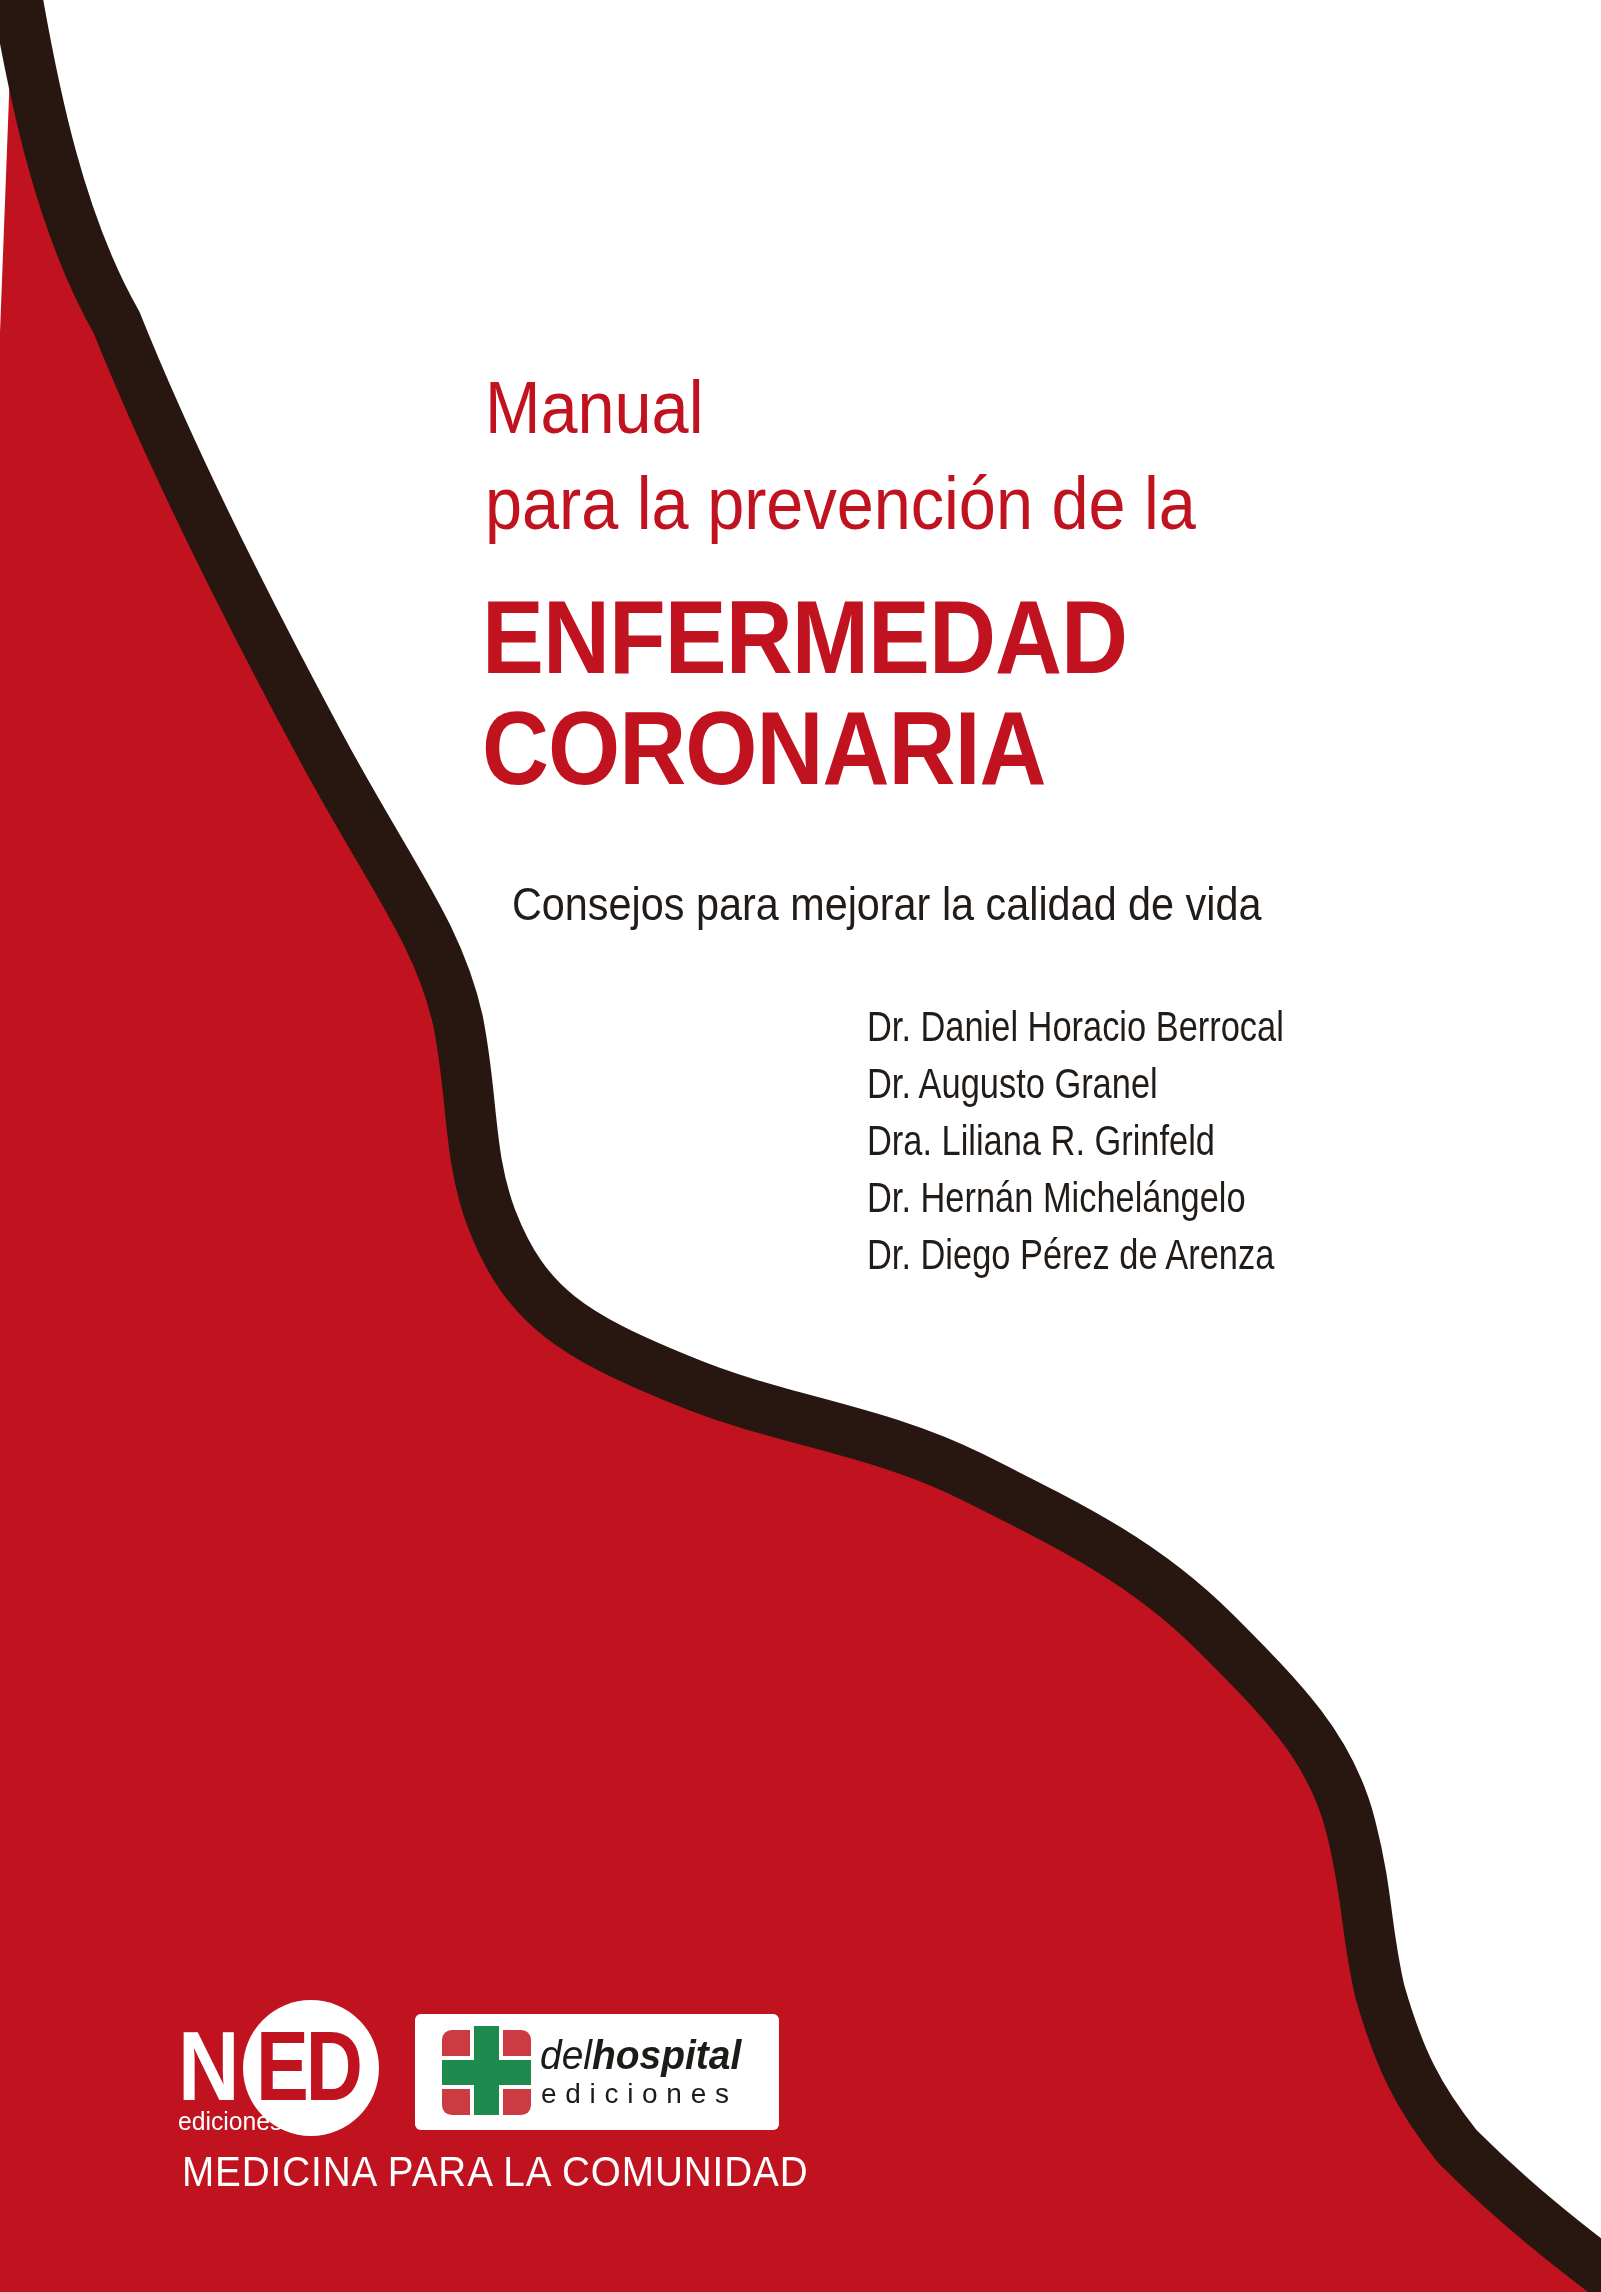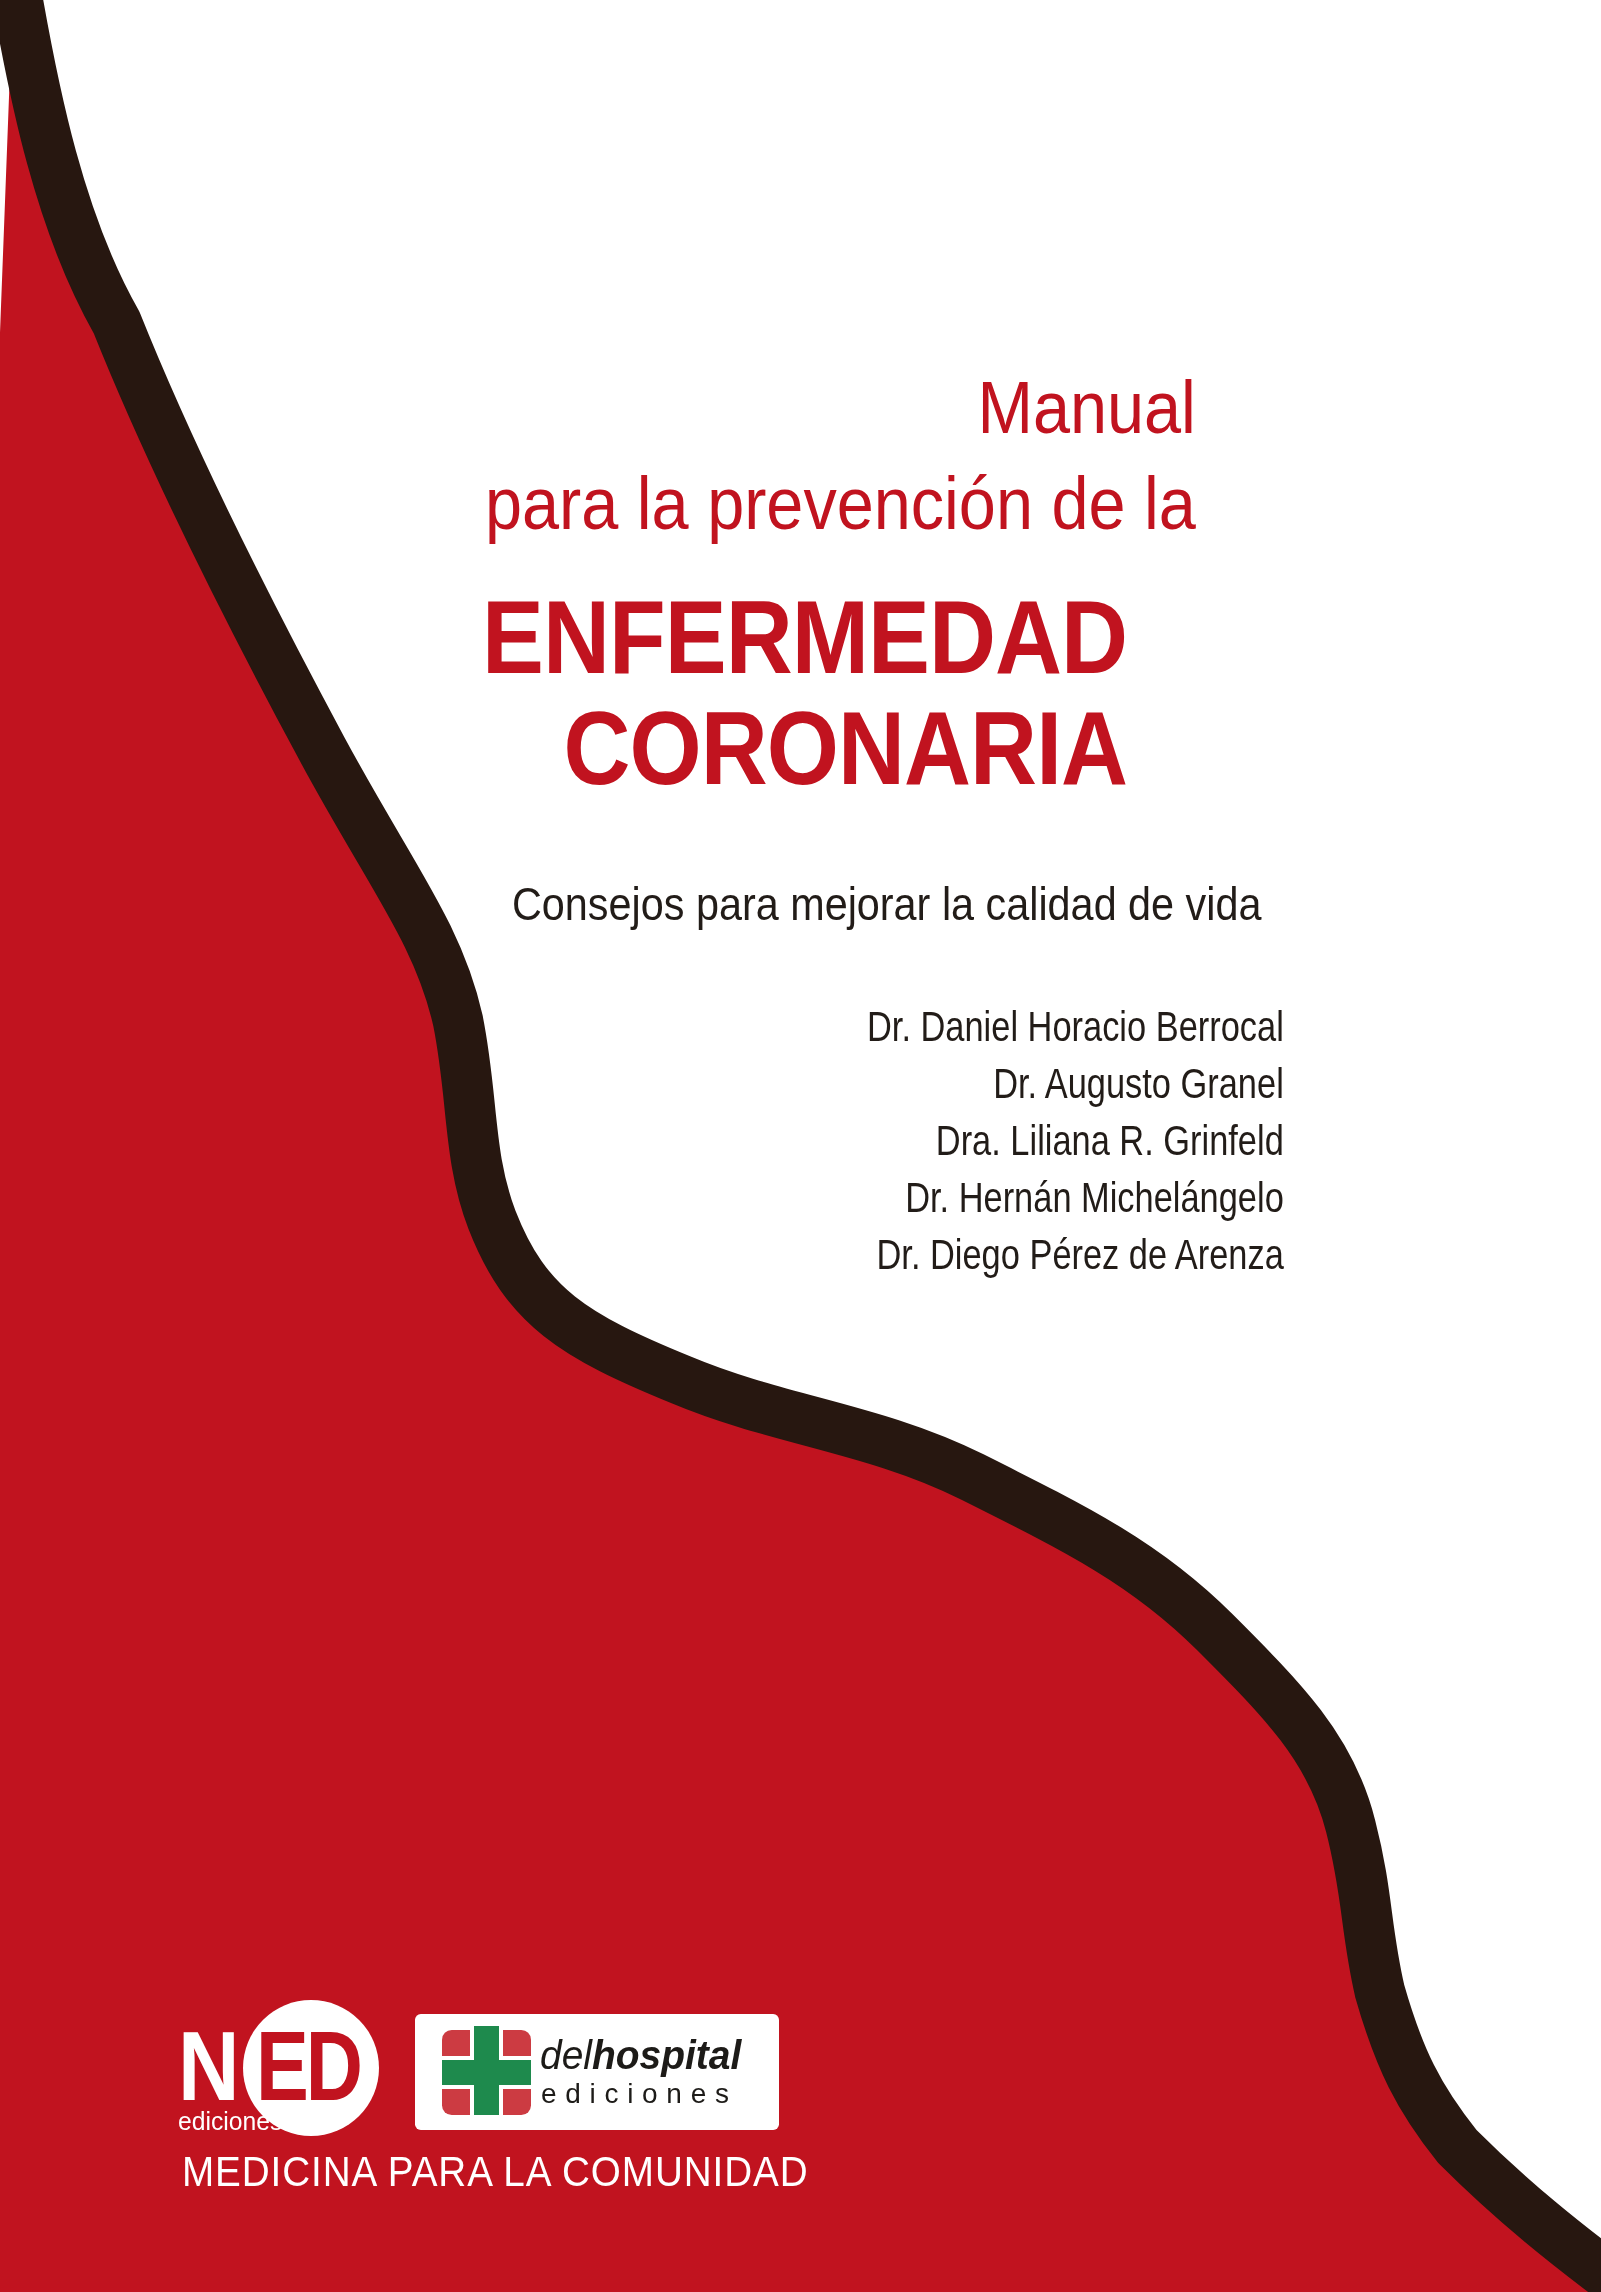--- a/index.html
+++ b/index.html
@@ -2,21 +2,20 @@
 <html><head>
 <meta charset="utf-8">
 <style>
   html,body{margin:0;padding:0;background:#ffffff;}
   #cover{
     position:relative;
     width:1601px;height:2293px;
     overflow:hidden;
     background:#ffffff;
     font-family:"Liberation Sans","DejaVu Sans",sans-serif;
-    text-align:right;
   }
   #shape-layer{position:absolute;left:0;top:0;width:1601px;height:2293px;}
 
   .gill{transform-origin:0 0;}
 
   
   #title-top{
     position:absolute;left:485px;top:360px;
     font-size:74px;line-height:96px;color:var(--red);
     transform:scaleX(.90);white-space:nowrap;

